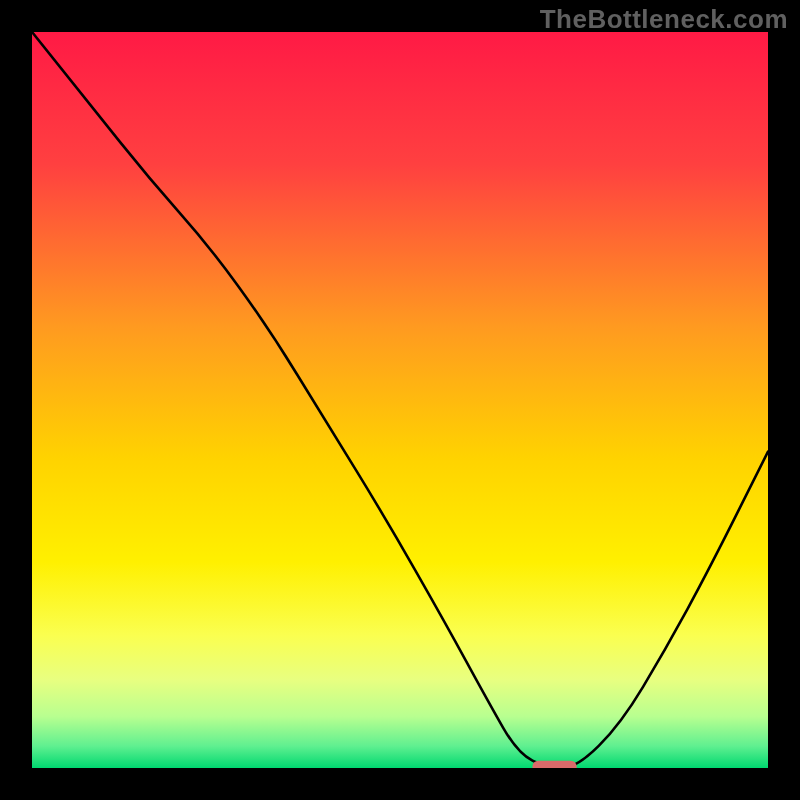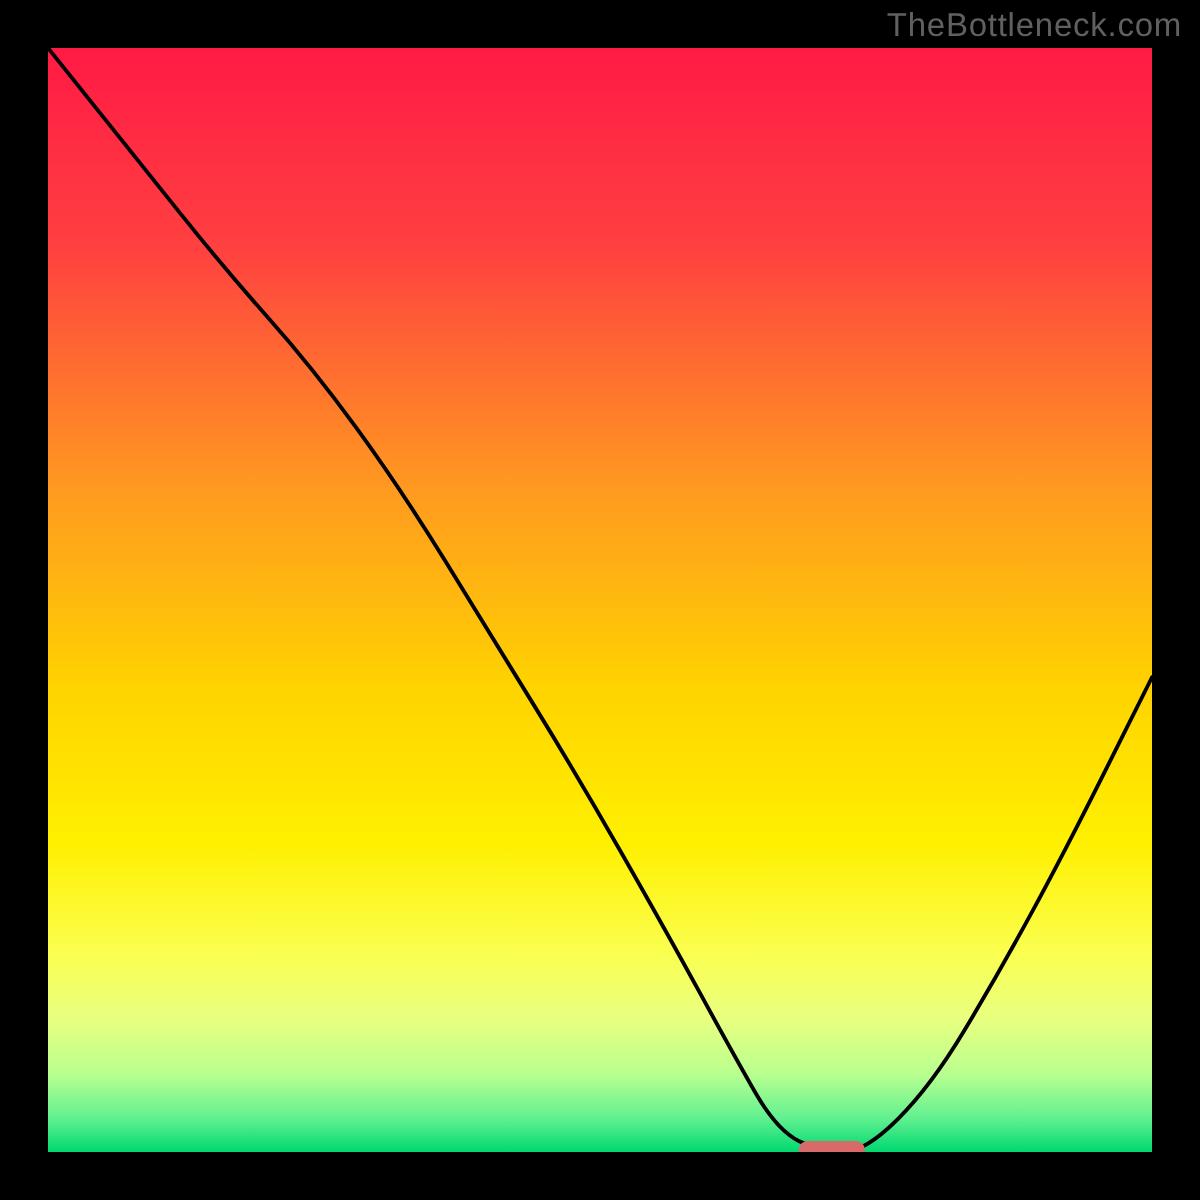--- a/index.html
+++ b/index.html
@@ -14,22 +14,22 @@
     position: relative;
     width: 800px;
     height: 800px;
     background: #000;
   }
   .watermark {
     position: absolute;
     top: 4px;
     right: 12px;
     font-family: Arial, Helvetica, sans-serif;
-    font-size: 22px;
-    font-weight: normal;
+    font-size: 26px;
+    font-weight: bold;
     color: #606060;
     letter-spacing: 0.5px;
     z-index: 10;
   }
   svg.plot {
     position: absolute;
     left: 32px;
     top: 32px;
     width: 736px;
     height: 736px;

